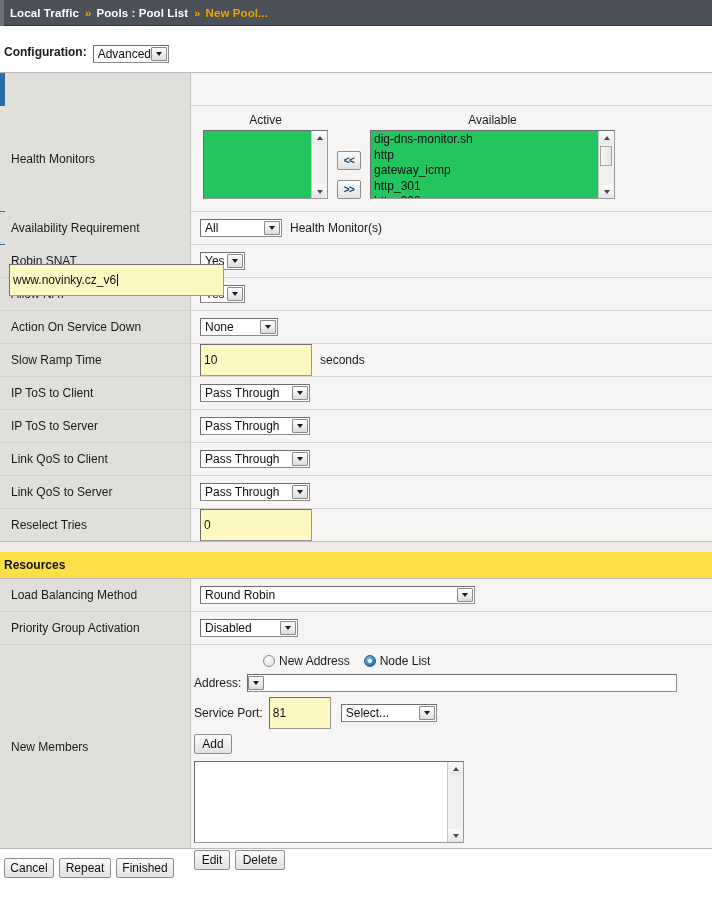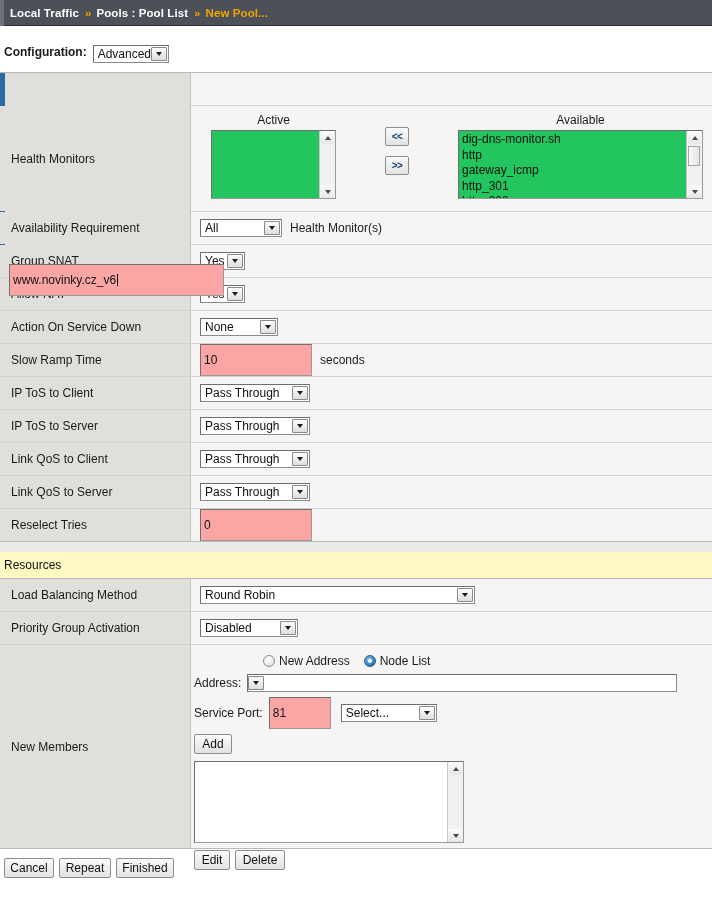--- a/index.html
+++ b/index.html
@@ -101,21 +101,21 @@
   .sel .sel-arrow::after {
     content: "";
     width: 0; height: 0;
     border-left: 3.5px solid transparent;
     border-right: 3.5px solid transparent;
     border-top: 4px solid #1d1d1d;
   }
 
   .txtbox {
     height: 18px;
-    background: #fca5a5;
+    background: #fef9c3;
     border: 1px solid #9a9a9a;
     border-top: 1px solid #6e6e6e;
     border-left: 1px solid #6e6e6e;
     box-sizing: border-box;
     font-family: "Liberation Sans", sans-serif;
     font-size: 12px;
     color: #111;
     padding: 15px 3px;
     display: flex;
     align-items: center;
@@ -183,24 +183,23 @@
     box-sizing: border-box;
   }
   .fcell-val .unit {
     margin-left: 8px;
     font-size: 12px;
   }
 
   
   .dual {
     display: flex;
-    align-items: flex-start;
-    padding: 7px 0 8px 8px;
+    align-items: flex-end;
+    padding: 7px 0 8px 0;
     width: 100%;
-    gap: 40px;
   }
   .dual-col { display: flex; flex-direction: column; }
   .dual-head {
     text-align: center;
     font-size: 12px;
     margin-bottom: 3px;
     color: #1a1a1a;
   }
   .listbox {
     background: #22c55e;
@@ -275,23 +274,23 @@
     letter-spacing: -0.5px;
     box-sizing: border-box;
   }
 
   
   .section-head {
     height: 26px;
     display: flex;
     align-items: center;
     padding-left: 4px;
-    font-weight: normal;
-    font-size: 12px;
-    background: #fef9c3;
+    font-weight: bold;
+    font-size: 12px;
+    background: #fde047;
     color: #111;
   }
   .gap { height: 10px; background: #ecebe7; }
 
   
   .members {
     padding: 8px 0 7px 0;
     display: flex;
     flex-direction: column;
     gap: 5px;
@@ -429,21 +428,21 @@
     <div class="fcell-val">
       <span class="sel" style="width:82px;">
         <span class="sel-txt">All</span>
         <span class="sel-arrow"></span>
       </span>
       <span class="unit">Health Monitor(s)</span>
     </div>
   </div>
 
   <div class="frow">
-    <div class="fcell-label">Group SNAT</div>
+    <div class="fcell-label">Robin SNAT</div>
     <div class="fcell-val">
       <span class="sel" style="width:45px;">
         <span class="sel-txt">Yes</span>
         <span class="sel-arrow"></span>
       </span>
     </div>
   </div>
 
   <div class="frow">
     <div class="fcell-label">Allow NAT</div>

